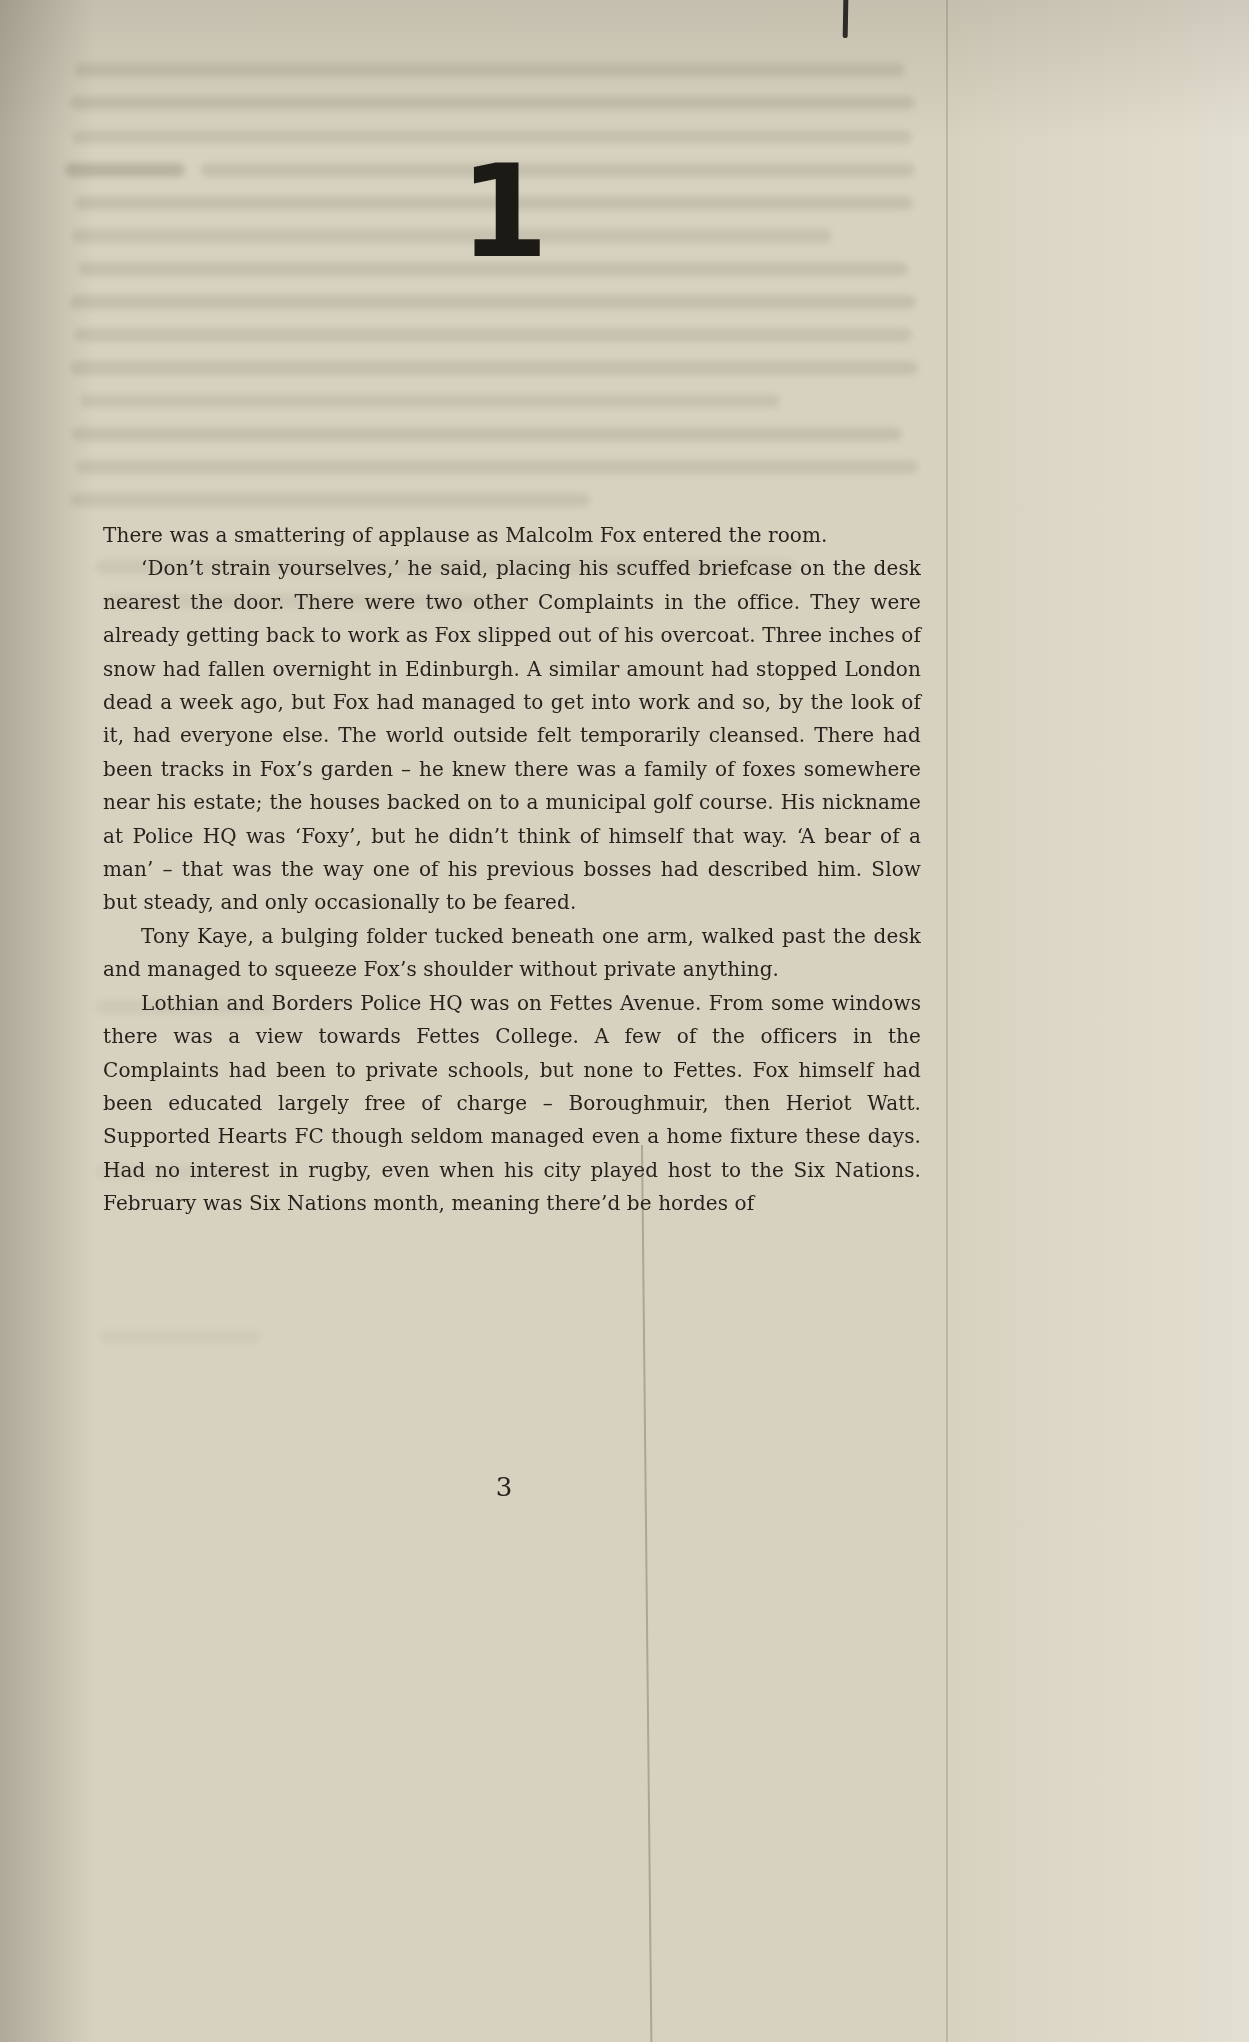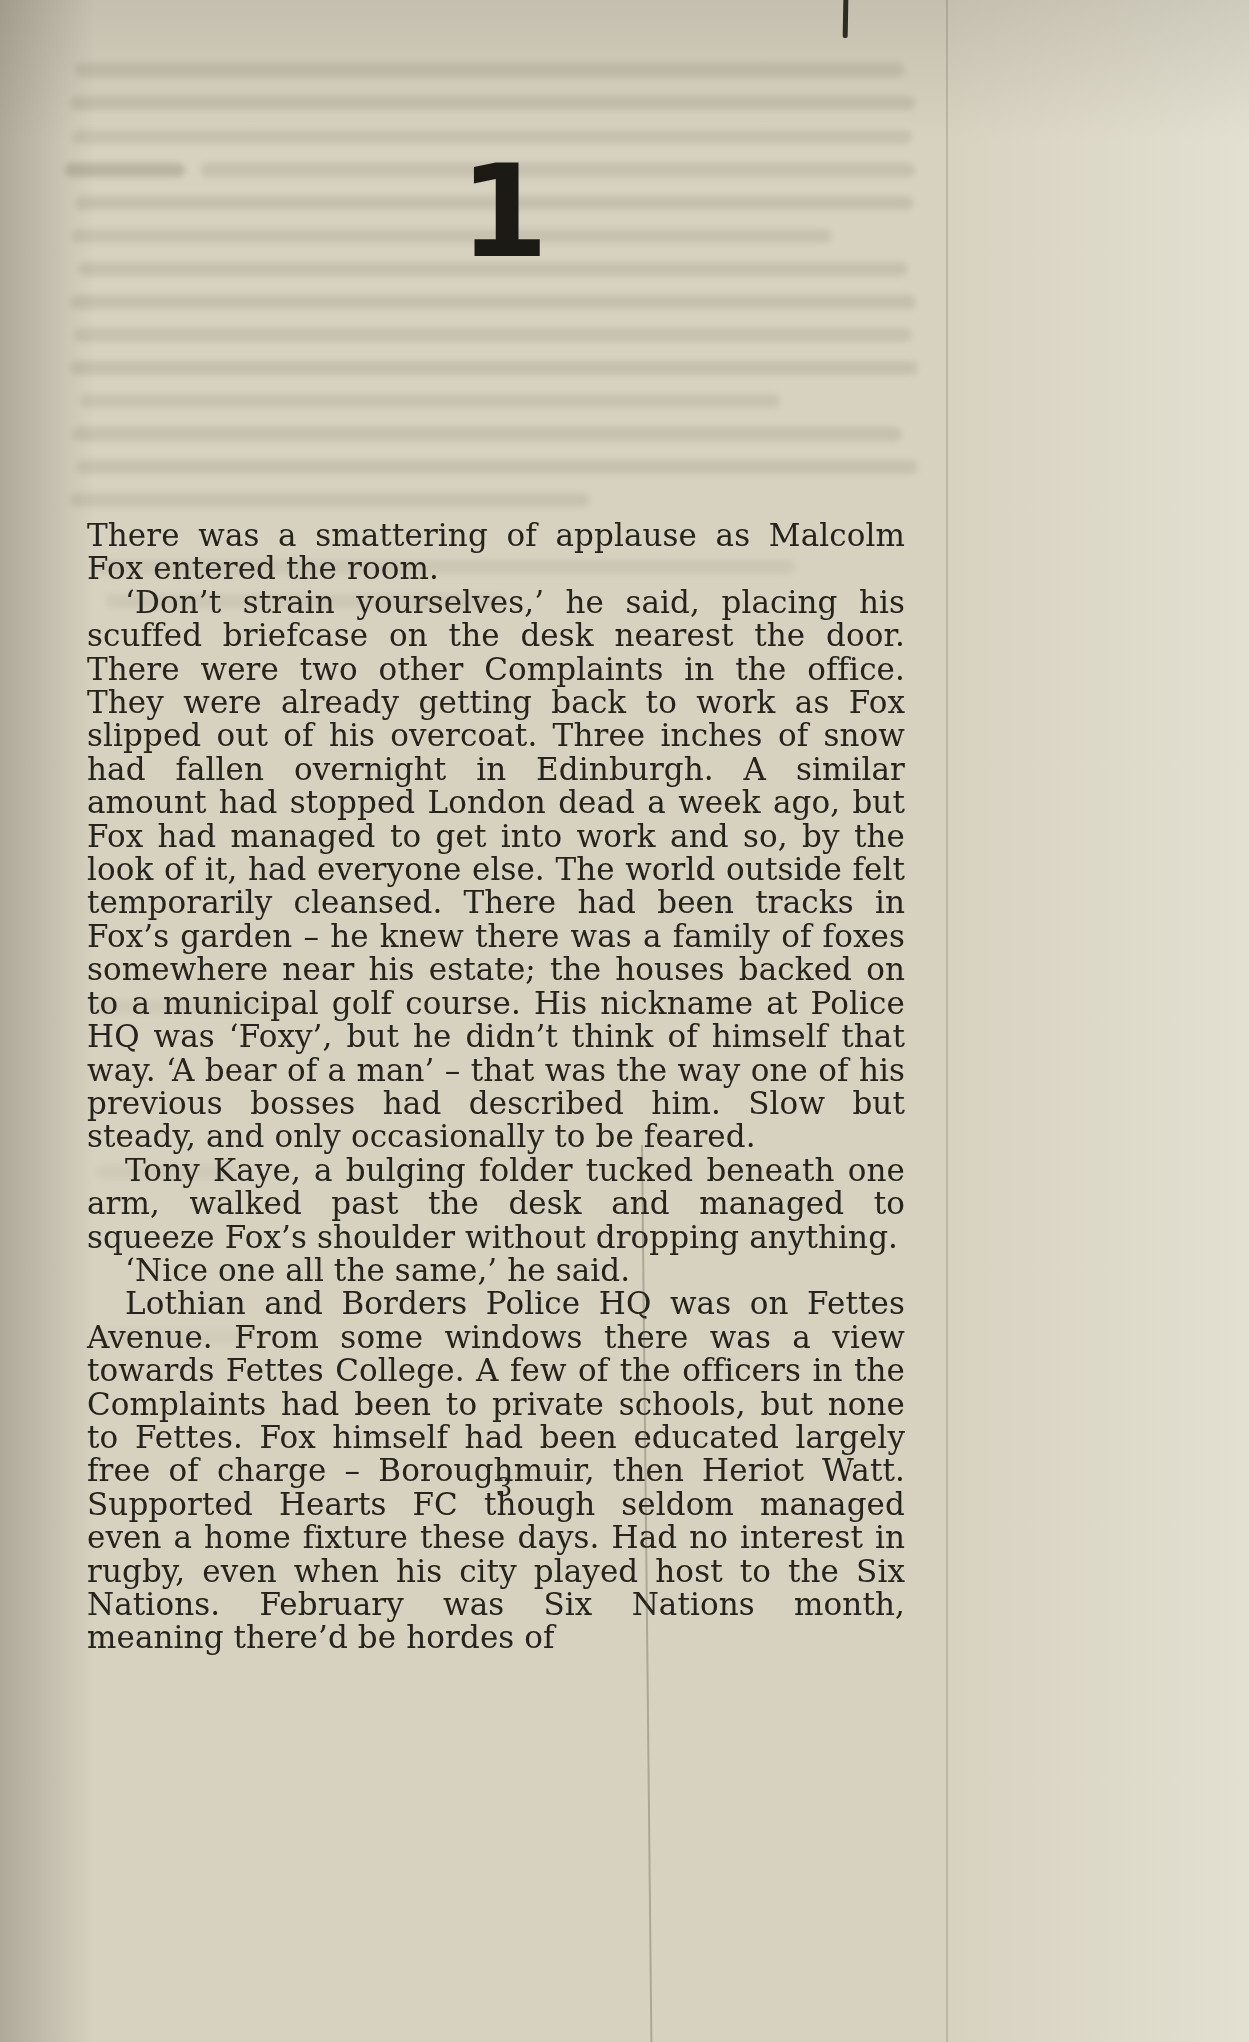--- a/index.html
+++ b/index.html
@@ -29,22 +29,22 @@
       linear-gradient(to left, rgba(240,237,226,0.50), rgba(240,237,226,0) 300px);
   }
   .chapter-number{
     position:absolute;top:148px;left:95px;width:818px;
     text-align:center;
     font-family:"DejaVu Sans","Liberation Sans",sans-serif;
     font-weight:bold;font-size:128px;line-height:1;
     color:#1c1a15;
   }
   .text-block{
-    position:absolute;top:519px;left:87px;width:818px;
-    font-size:31px;line-height:33.4px;
+    position:absolute;top:519px;left:103px;width:818px;
+    font-size:20px;line-height:33.4px;
     color:var(--ink);
     text-align:justify;
     letter-spacing:0.1px;
   }
   .text-block p{margin:0;text-indent:38px;}
   .text-block p.first{text-indent:0;}
   .page-number{
     position:absolute;top:1472px;left:95px;width:818px;
     text-align:center;font-size:26px;color:var(--ink);
   }
@@ -89,21 +89,20 @@
       <div class="bleed-line" style="top: 594px; left: 105px; width: 400px; opacity: 0.09;"></div>
       <div class="bleed-line" style="top: 1000px; left: 95px; width: 180px; opacity: 0.08;"></div>
       <div class="bleed-line" style="top: 1165px; left: 95px; width: 140px; opacity: 0.07;"></div>
       <div class="bleed-line" style="top: 1330px; left: 100px; width: 160px; opacity: 0.06;"></div>
     </div>
   <div class="vignette"></div>
   <div class="chapter-number">1</div>
   <div class="text-block">
       <p class="first">There was a smattering of applause as Malcolm Fox entered the room.</p>
       <p>‘Don’t strain yourselves,’ he said, placing his scuffed briefcase on the desk nearest the door. There were two other Complaints in the office. They were already getting back to work as Fox slipped out of his overcoat. Three inches of snow had fallen overnight in Edinburgh. A similar amount had stopped London dead a week ago, but Fox had managed to get into work and so, by the look of it, had everyone else. The world outside felt temporarily cleansed. There had been tracks in Fox’s garden – he knew there was a family of foxes somewhere near his estate; the houses backed on to a municipal golf course. His nickname at Police HQ was ‘Foxy’, but he didn’t think of himself that way. ‘A bear of a man’ – that was the way one of his previous bosses had described him. Slow but steady, and only occasionally to be feared.</p>
-      <p>Tony Kaye, a bulging folder tucked beneath one arm, walked past the desk and managed to squeeze Fox’s shoulder without dropping anything.</p>
-      <p>‘Nice one all the same,’ he said.</p>
+      <p>Tony Kaye, a bulging folder tucked beneath one arm, walked past the desk and managed to squeeze Fox’s shoulder without private anything.</p>
       <p>Lothian and Borders Police HQ was on Fettes Avenue. From some windows there was a view towards Fettes College. A few of the officers in the Complaints had been to private schools, but none to Fettes. Fox himself had been educated largely free of charge – Boroughmuir, then Heriot Watt. Supported Hearts FC though seldom managed even a home fixture these days. Had no interest in rugby, even when his city played host to the Six Nations. February was Six Nations month, meaning there’d be hordes of</p>
     </div>
   <div class="page-number">3</div>
   <div class="crease"></div>
   <div class="edge-line"></div>
   <div class="top-mark"></div>
 </div>
 
 </body></html>

